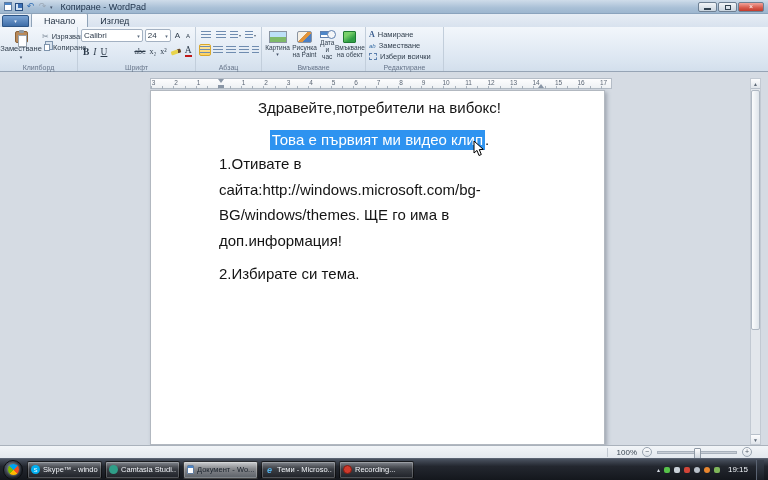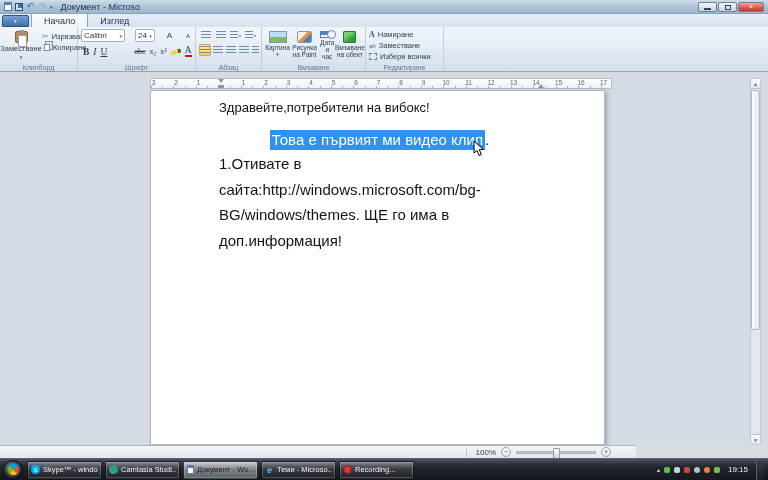--- a/index.html
+++ b/index.html
@@ -58,21 +58,21 @@
   .clipboard-shape::after { content:""; position:absolute; left:2px; top:3px; width:7px; height:10px; background:#fff; border:1px solid #9aa4ae; }
   .clipboard-shape::before { content:""; position:absolute; left:3px; top:-2px; width:5px; height:3px; background:#8e9aa5; border-radius:1px; }
   .paste-label { font-size:7.5px; color:#33404f; }
   .cutcopy { display:flex; flex-direction:column; gap:2px; padding-top:3px; }
   .cutcopy .row { display:flex; align-items:center; gap:3px; }
   .cut-glyph { font-size:8px; color:#7e8b99; }
   .copy-glyph { width:6px; height:7px; border:1px solid #7e94ad; background:#fff; box-shadow:2px -2px 0 -0px #d7e2ee, 2px -2px 0 1px #7e94ad; margin-left:2px; }
 
   
   .fontgrp { width:118px; }
-  .combo-row { display:flex; gap:10px; align-items:center; }
+  .combo-row { display:flex; gap:2px; align-items:center; }
   .combo { height:13px; background:#fff; border:1px solid #a3b1c2; border-radius:2px;
     font-size:8px; color:#2c3razd; color:#2c3a4a; display:flex; align-items:center; padding:0 2px; justify-content:space-between; }
   .combo .arr { font-size:5px; color:#5a6a7d; }
   .grow-font,.shrink-font { font-size:8px; color:#2c3a4a; padding:0 2px; }
   .fmt-row { display:flex; align-items:center; gap:4px; margin-top:4px; padding-left:2px; }
   .fmt { font-family:"Liberation Serif", serif; font-size:9.5px; color:#2c3a4a; }
   .strike { text-decoration:line-through; font-size:8px;margin-left:23px; }
   .pen-glyph { width:10px; height:4px; background:linear-gradient(90deg,#e8d44d 70%,#6b4b2a 70%); transform:rotate(-20deg); border-radius:1px; }
   .fontcolor-a { font-family:"Liberation Serif", serif; font-size:9.5px; color:#2c3a4a; border-bottom:2px solid #c01818; line-height:9px; }
 
@@ -118,41 +118,41 @@
   .ruler-num { position:absolute; top:0px; transform:translateX(-50%); font-size:6.5px; color:#5d6876; }
   .indent-top { position:absolute; left:67px; top:0; width:0; height:0;
     border-left:3px solid transparent; border-right:3px solid transparent; border-top:4px solid #8a96a6; }
   .indent-bottom { position:absolute; left:67px; bottom:0; width:6px; height:3px; background:#8a96a6; }
   .indent-right { position:absolute; left:387px; bottom:0; width:0; height:0;
     border-left:3px solid transparent; border-right:3px solid transparent; border-bottom:4px solid #8a96a6; }
 
   .page { position:absolute; left:150px; top:18px; width:455px; height:355px; background:#fff;
     border:1px solid #b2b8c0; box-shadow:2px 2px 4px rgba(60,70,85,.35); overflow:hidden; }
   .page-inner { padding:6px 64px 0 68px; }
-  .doc-heading { font-size:13px; color:#141414; text-align:left; line-height:22px; }
+  .doc-heading { font-size:15px; color:#141414; text-align:center; line-height:22px; }
   .doc-selline { text-align:center; margin-top:10px; line-height:22px; font-size:15px; }
   .sel { background:#2e93f0; color:#fff; padding:1px 2px 2px; }
   .after-sel { color:#141414; }
   .doc-para { font-size:15px; color:#141414; line-height:25.5px; overflow-wrap:break-word; }
   .doc-para.p1 { margin-top:26px; }
   .doc-para + .doc-para { margin-top:8px; }
   .cursor { position:absolute; left:322px; top:50px; }
 
   .vscroll { position:absolute; left:750px; top:6px; width:11px; height:367px;
     background:#e3e7ec; border:1px solid #c2c9d2; }
   .vs-arrow { position:absolute; left:0; width:9px; height:10px; background:linear-gradient(#fdfdfe,#dfe4ea);
     border-bottom:1px solid #b8c0ca; text-align:center; font-size:5px; color:#5d6876; line-height:10px; }
   .vs-arrow.down { bottom:0; border-top:1px solid #b8c0ca; border-bottom:none; }
   .vs-thumb { position:absolute; left:0; top:11px; width:9px; height:240px;
     background:linear-gradient(90deg,#fbfcfd,#dfe5eb); border:1px solid #aeb7c2; border-radius:2px; }
 
   
-  .statusbar { top:445px; left:0; width:636px; height:13px;
+  .statusbar { top:445px; left:0; width:768px; height:13px;
     background:linear-gradient(#f2f5f8,#e3e8ee); border-top:1px solid #aab2bc;
-    display:flex; align-items:center; justify-content:flex-end; gap:5px; padding-right:25px; }
+    display:flex; align-items:center; justify-content:flex-end; gap:5px; padding-right:16px; }
   .sb-sep { width:1px; height:9px; background:#c2c9d2; margin-right:4px; }
   .zoom-label { font-size:8px; color:#3a4653; }
   .zoom-btn { width:10px; height:10px; border-radius:50%; border:1px solid #9aa5b1;
     background:linear-gradient(#fdfdfe,#dde3ea); font-size:7px; line-height:8px; text-align:center; color:#4a5663; }
   .zoom-track { width:80px; height:3px; background:#c7cdd5; border:1px solid #a8b1bc; position:relative; }
   .zoom-thumb { position:absolute; left:36px; top:-4px; width:7px; height:11px;
     background:linear-gradient(#fdfdfe,#cfd6de); border:1px solid #8f99a5; border-radius:1px; }
 
   
   .taskbar { top:458px; left:0; width:768px; height:22px;
@@ -191,21 +191,21 @@
 <body>
 
 <div class="abs titlebar">
   <div class="qat">
     <span class="qat-icon wordpad-glyph"></span>
     <span class="qat-icon floppy"></span>
     <span class="qat-icon undo">↶</span>
     <span class="qat-icon redo">↷</span>
     <span class="qat-drop">▾</span>
   </div>
-  <span class="title-text">Документ - Microso</span>
+  <span class="title-text">Копиране - WordPad</span>
   <div class="win-controls">
     <div class="win-btn">
         <div class="min-glyph"></div>
       </div>
     <div class="win-btn">
         <div class="restore-glyph"></div>
       </div>
     <div class="win-btn close">×</div>
   </div>
 </div>
@@ -370,20 +370,21 @@
       <span class="ruler-num" style="left: 452.5px;">17</span>
     </div>
 
   <div class="page">
     <div class="page-inner">
       <div class="doc-heading">Здравейте,потребители на вибокс!</div>
       <div class="doc-selline">
         <span class="sel">Това е първият ми видео клип</span><span class="after-sel">.</span>
       </div>
       <div class="doc-para">1.Отивате в сайта:http://windows.microsoft.com/bg-BG/windows/themes. ЩЕ го има в доп.информация!</div>
+      <div class="doc-para">2.Избирате си тема.</div>
     </div>
     <svg class="cursor" width="12" height="16" viewBox="0 0 12 16">
       <path d="M1,0 L1,12 L4,9.4 L6,14.5 L8.3,13.5 L6.3,8.6 L10.3,8.4 Z" fill="#fff" stroke="#000" stroke-width="1"></path>
     </svg>
   </div>
 
   <div class="vscroll">
     <div class="vs-arrow">▲</div>
     <div class="vs-thumb"></div>
     <div class="vs-arrow down">▼</div>

